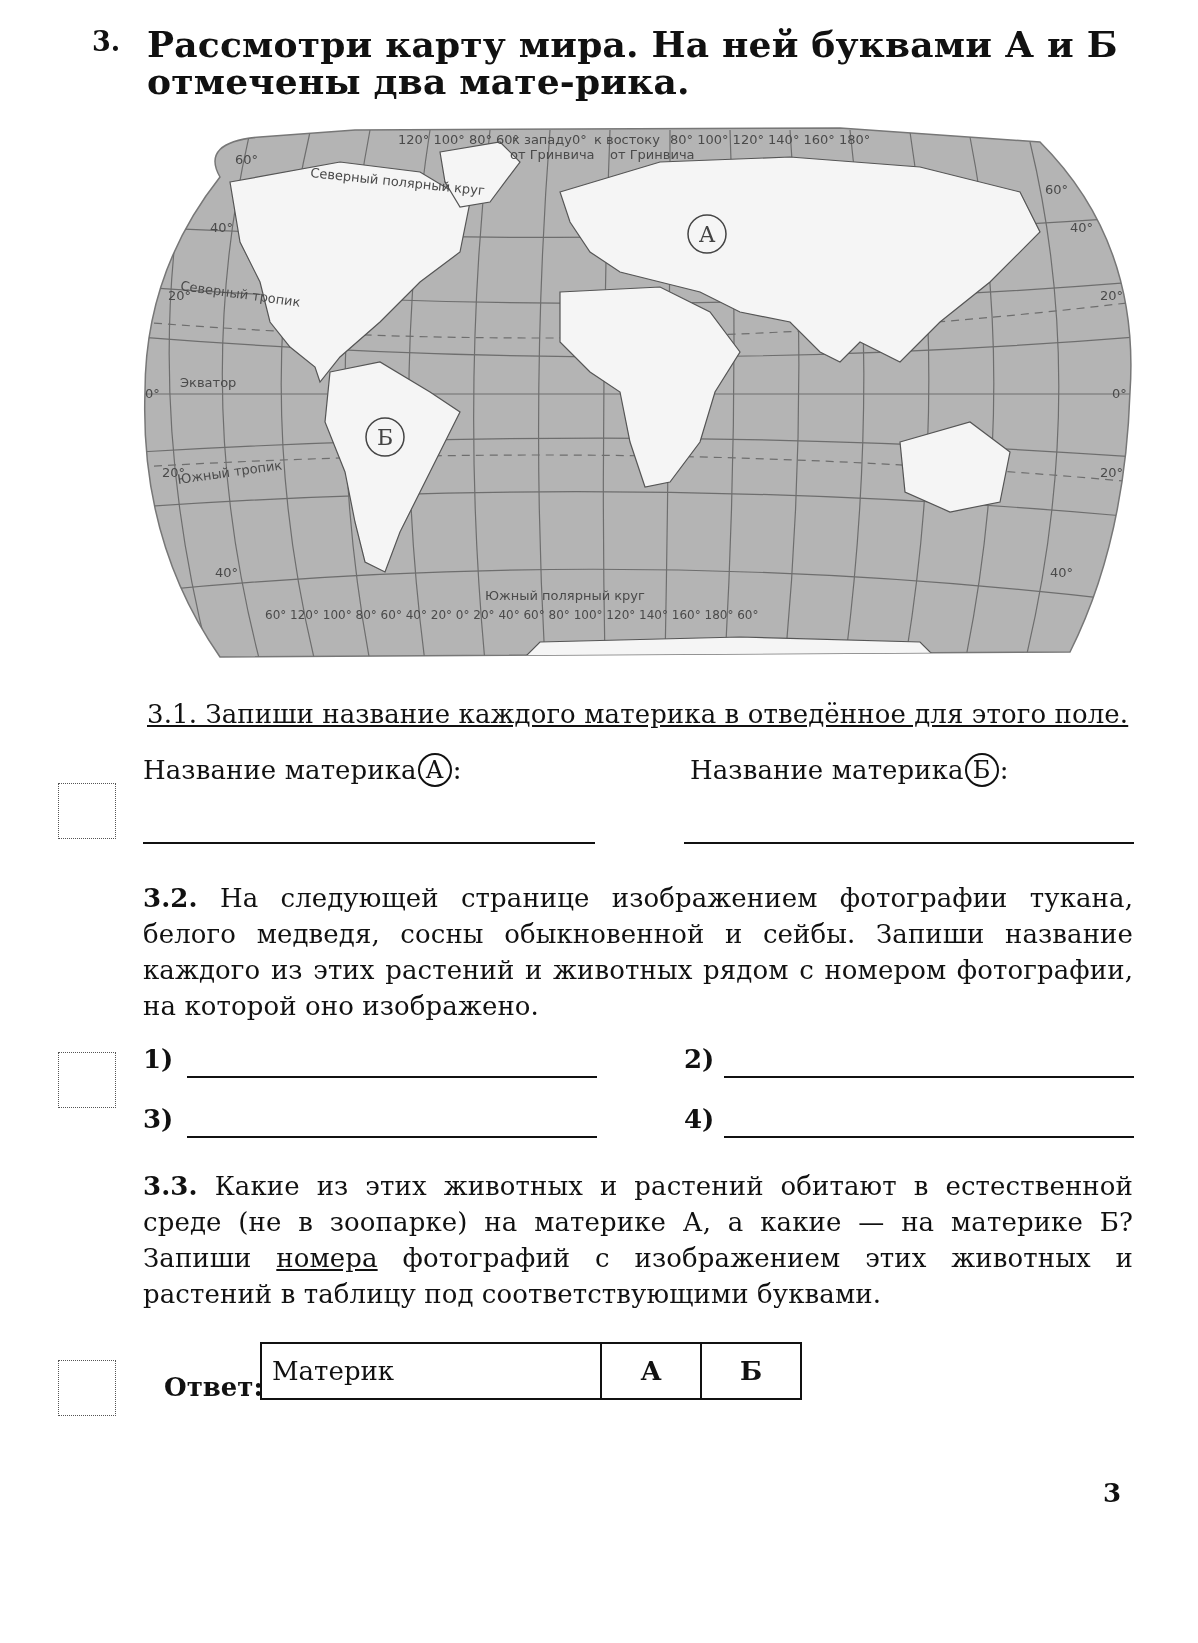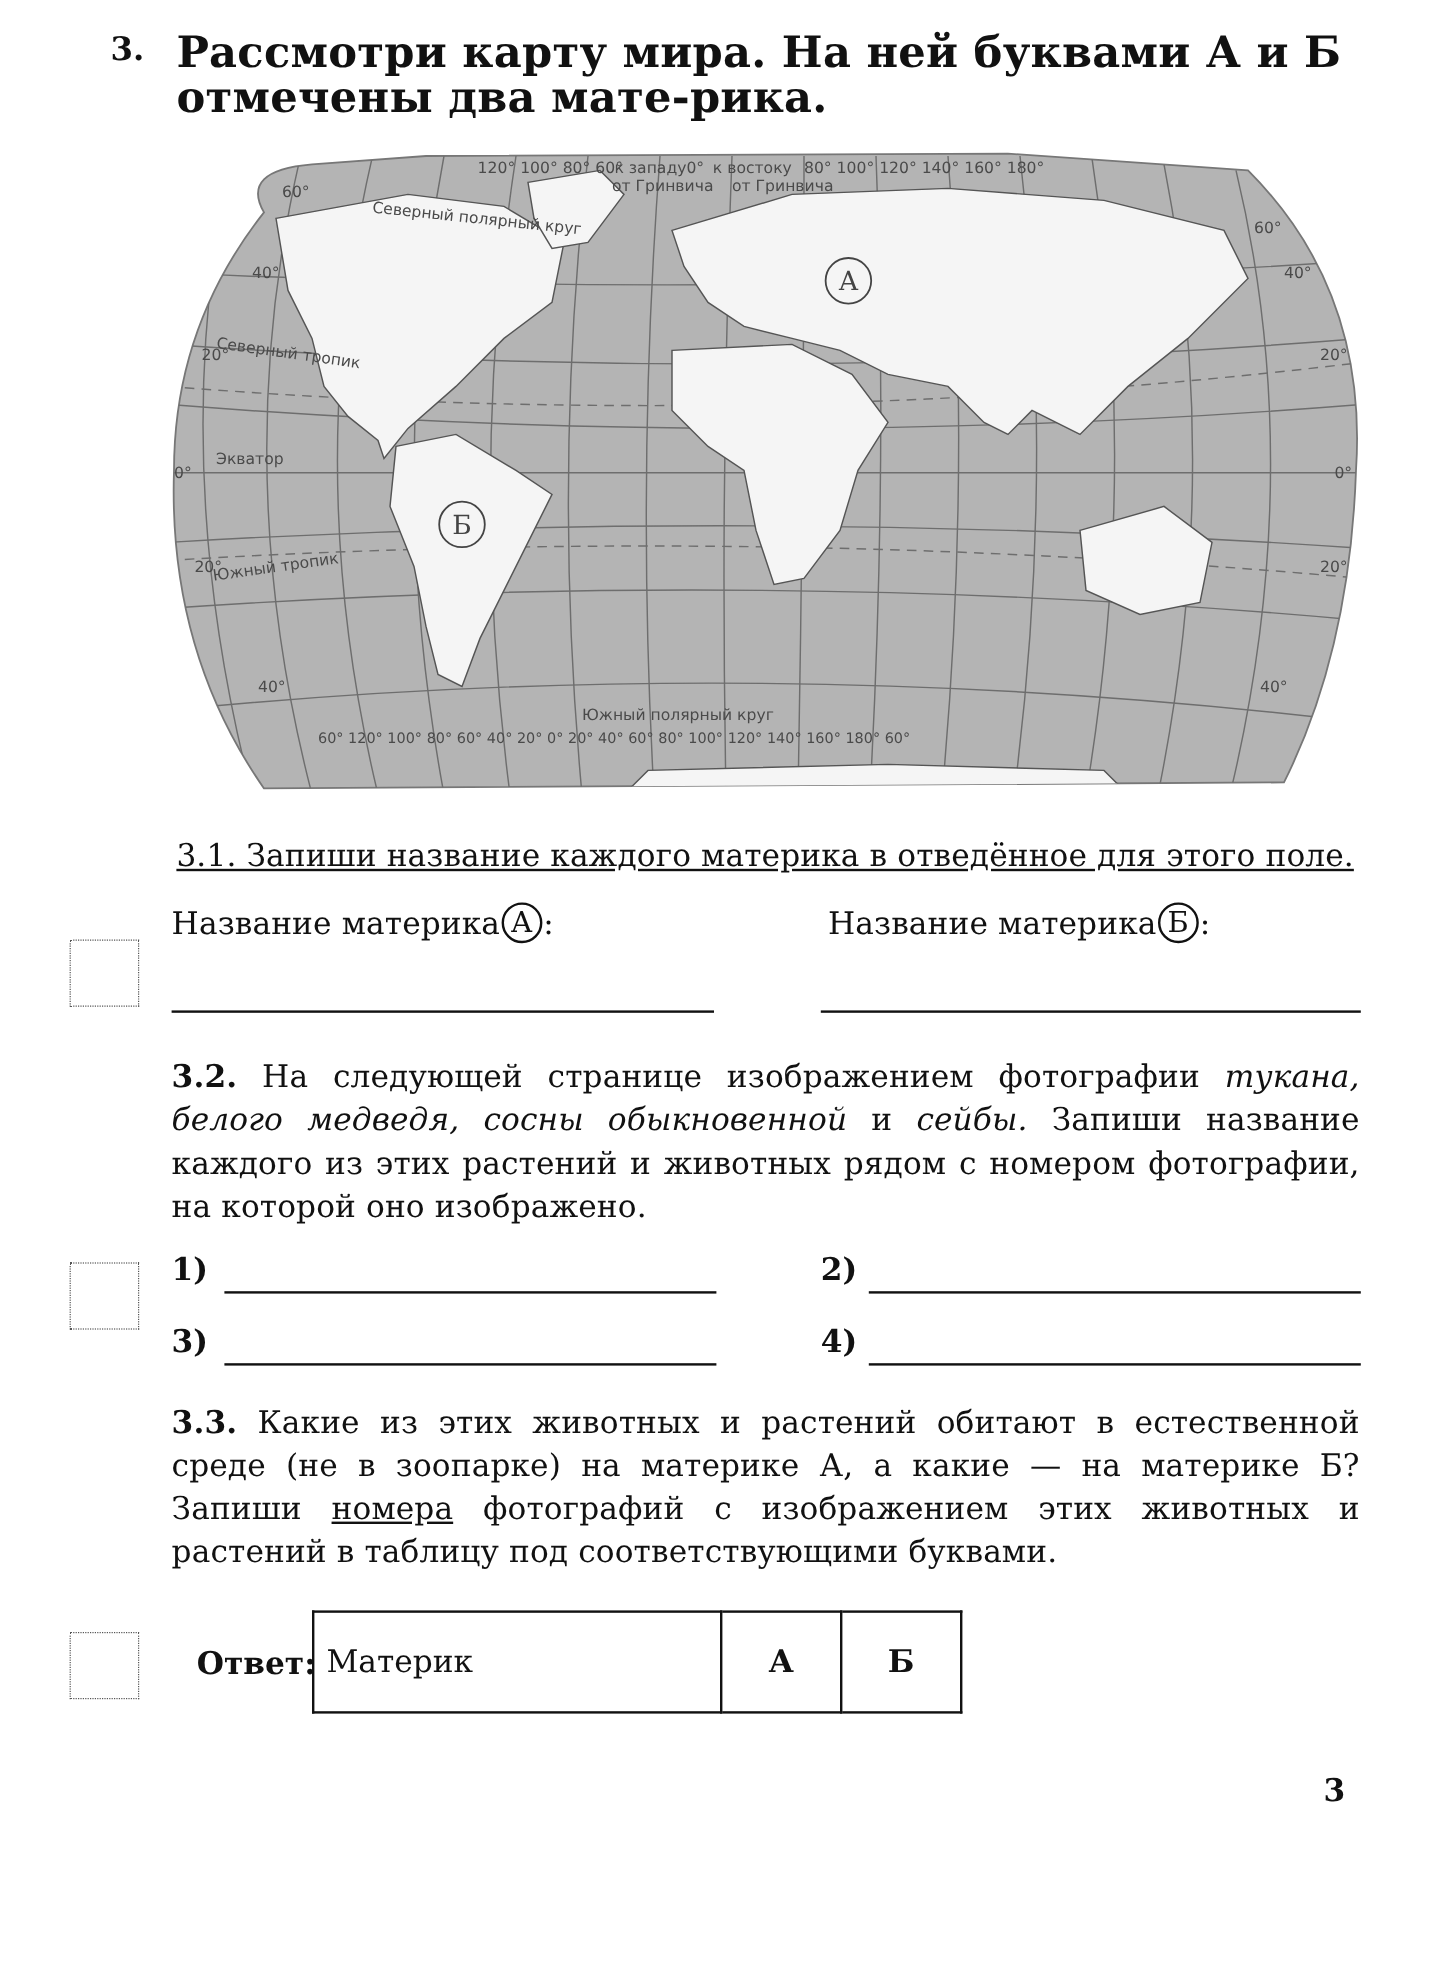--- a/index.html
+++ b/index.html
@@ -18,30 +18,30 @@
   .label-a { left: 143px; top: 752px; }
   .label-b { left: 690px; top: 752px; }
   .circ {
     display: inline-block; width: 30px; height: 30px; border: 2px solid #111; border-radius: 50%;
     text-align: center; line-height: 30px; font-size: 24px; vertical-align: middle; margin: 0 1px;
     position: relative; top: -2px;
   }
   .ans-line { border-bottom: 2px solid #111; height: 0; }
   .score-box { border: 1.5px dotted #555; width: 56px; height: 54px; }
   .sub2 { left: 143px; top: 880px; width: 990px; text-align: justify; }
-  .it { font-style: italic; }
+  .it { }
   .num-label { font-size: 26px; font-weight: bold; }
   .sub3 { left: 143px; top: 1168px; width: 990px; text-align: justify; }
   .u { text-decoration: underline; font-weight: normal; }
   .answer-label { left: 152px; top: 1372px; font-size: 26px; font-weight: bold; margin-left: 12px; }
   table.ans {
     position: absolute; left: 260px; top: 1342px; border-collapse: collapse;
     font-size: 26px;
   }
-  table.ans td { border: 2px solid #111; height: 54px; padding: 14px 10px; }
+  table.ans td { border: 2px solid #111; height: 54px; padding: 0 10px; }
   table.ans td.c1 { width: 318px; }
   table.ans td.c2, table.ans td.c3 { width: 78px; text-align: center; font-weight: bold; }
   .page-num { left: 1103px; top: 1478px; font-size: 26px; font-weight: bold; }
   .map-label { font-family: "DejaVu Sans", "Liberation Sans", sans-serif; fill: #4a4a4a; font-size: 13px; }
 </style>
 </head>
 <body>
 
 <div class="abs task-num">3.</div>
 <div class="abs task-text">Рассмотри карту мира. На ней буквами А и Б отмечены два мате-рика.</div>

